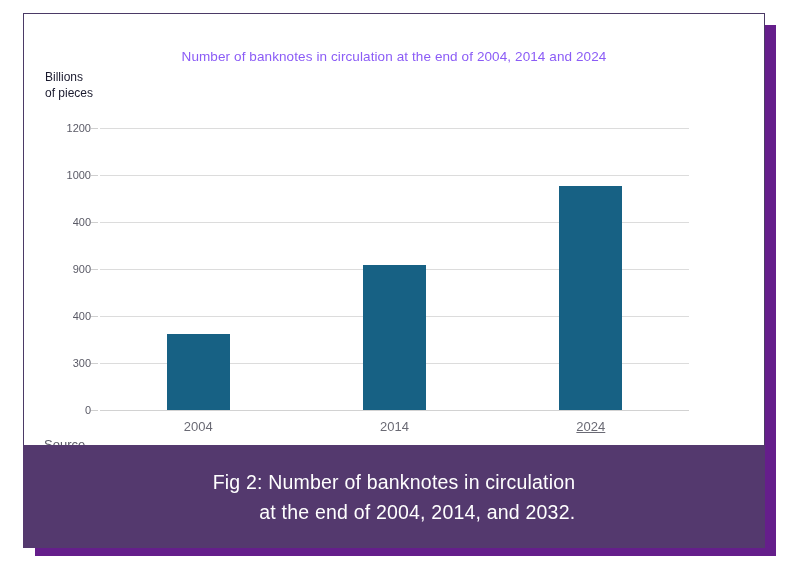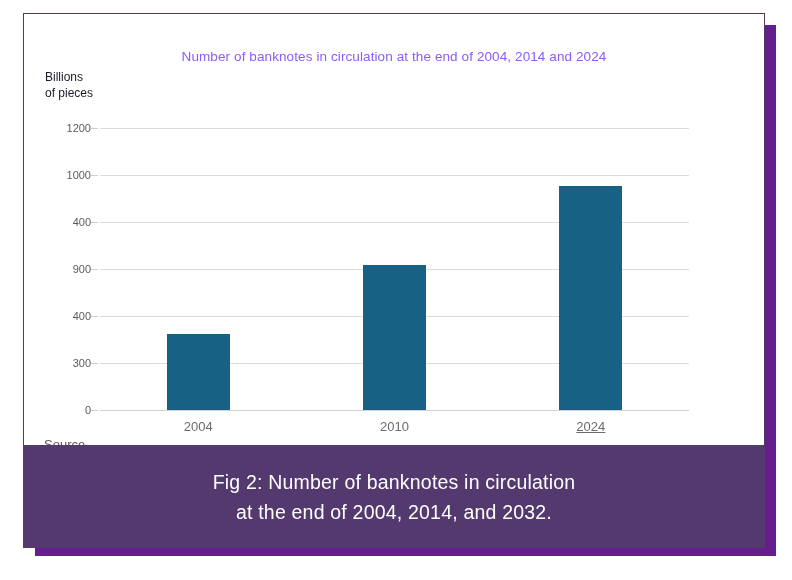--- a/index.html
+++ b/index.html
@@ -132,21 +132,21 @@
     left: 23px;
     top: 445px;
     width: 742px;
     height: 103px;
     background: #54396e;
     display: flex;
     align-items: center;
     justify-content: center;
   }
   .caption-text {
-    text-align: center;
+    text-align: right;
     color: #ffffff;
     font-size: 19.5px;
     line-height: 30px;
     letter-spacing: 0.2px;
   }
   .caption-text span { display: block; }
 </style>
 </head>
 <body>
 
@@ -182,21 +182,21 @@
         <div class="ytick" style="top: 108px; left: 12px; right: auto; transform: translate(-100%, -50%);">400</div>
         <div class="gridline" style="top: 61px;"></div>
         <div class="ytickdash" style="top: 61px;"></div>
         <div class="ytick" style="top: 61px; left: 12px; right: auto; transform: translate(-100%, -50%);">1000</div>
         <div class="gridline" style="top: 14px;"></div>
         <div class="ytickdash" style="top: 14px;"></div>
         <div class="ytick" style="top: 14px; left: 12px; right: auto; transform: translate(-100%, -50%);">1200</div>
         <div class="bar" title="2004: 325" style="left: 87.6667px; width: 63px; height: 76.375px; bottom: 4px; background: rgb(23, 97, 132);"></div>
         <div class="xtick" style="left: 119.167px; top: 305px;">2004</div>
         <div class="bar" title="2014: 615" style="left: 284px; width: 63px; height: 144.525px; bottom: 4px; background: rgb(23, 97, 132);"></div>
-        <div class="xtick" style="left: 315.5px; top: 305px;">2010</div>
+        <div class="xtick" style="left: 315.5px; top: 305px;">2014</div>
         <div class="bar" title="2024: 955" style="left: 480.333px; width: 63px; height: 224.425px; bottom: 4px; background: rgb(23, 97, 132);"></div>
         <div class="xtick" style="left: 511.833px; top: 305px; text-decoration: underline;">2024</div>
       </div>
 
     <div class="footnote-clip">Source</div>
   </div>
 
   <div class="caption-panel">
     <div class="caption-text">
       <span>Fig 2: Number of banknotes in circulation</span>

